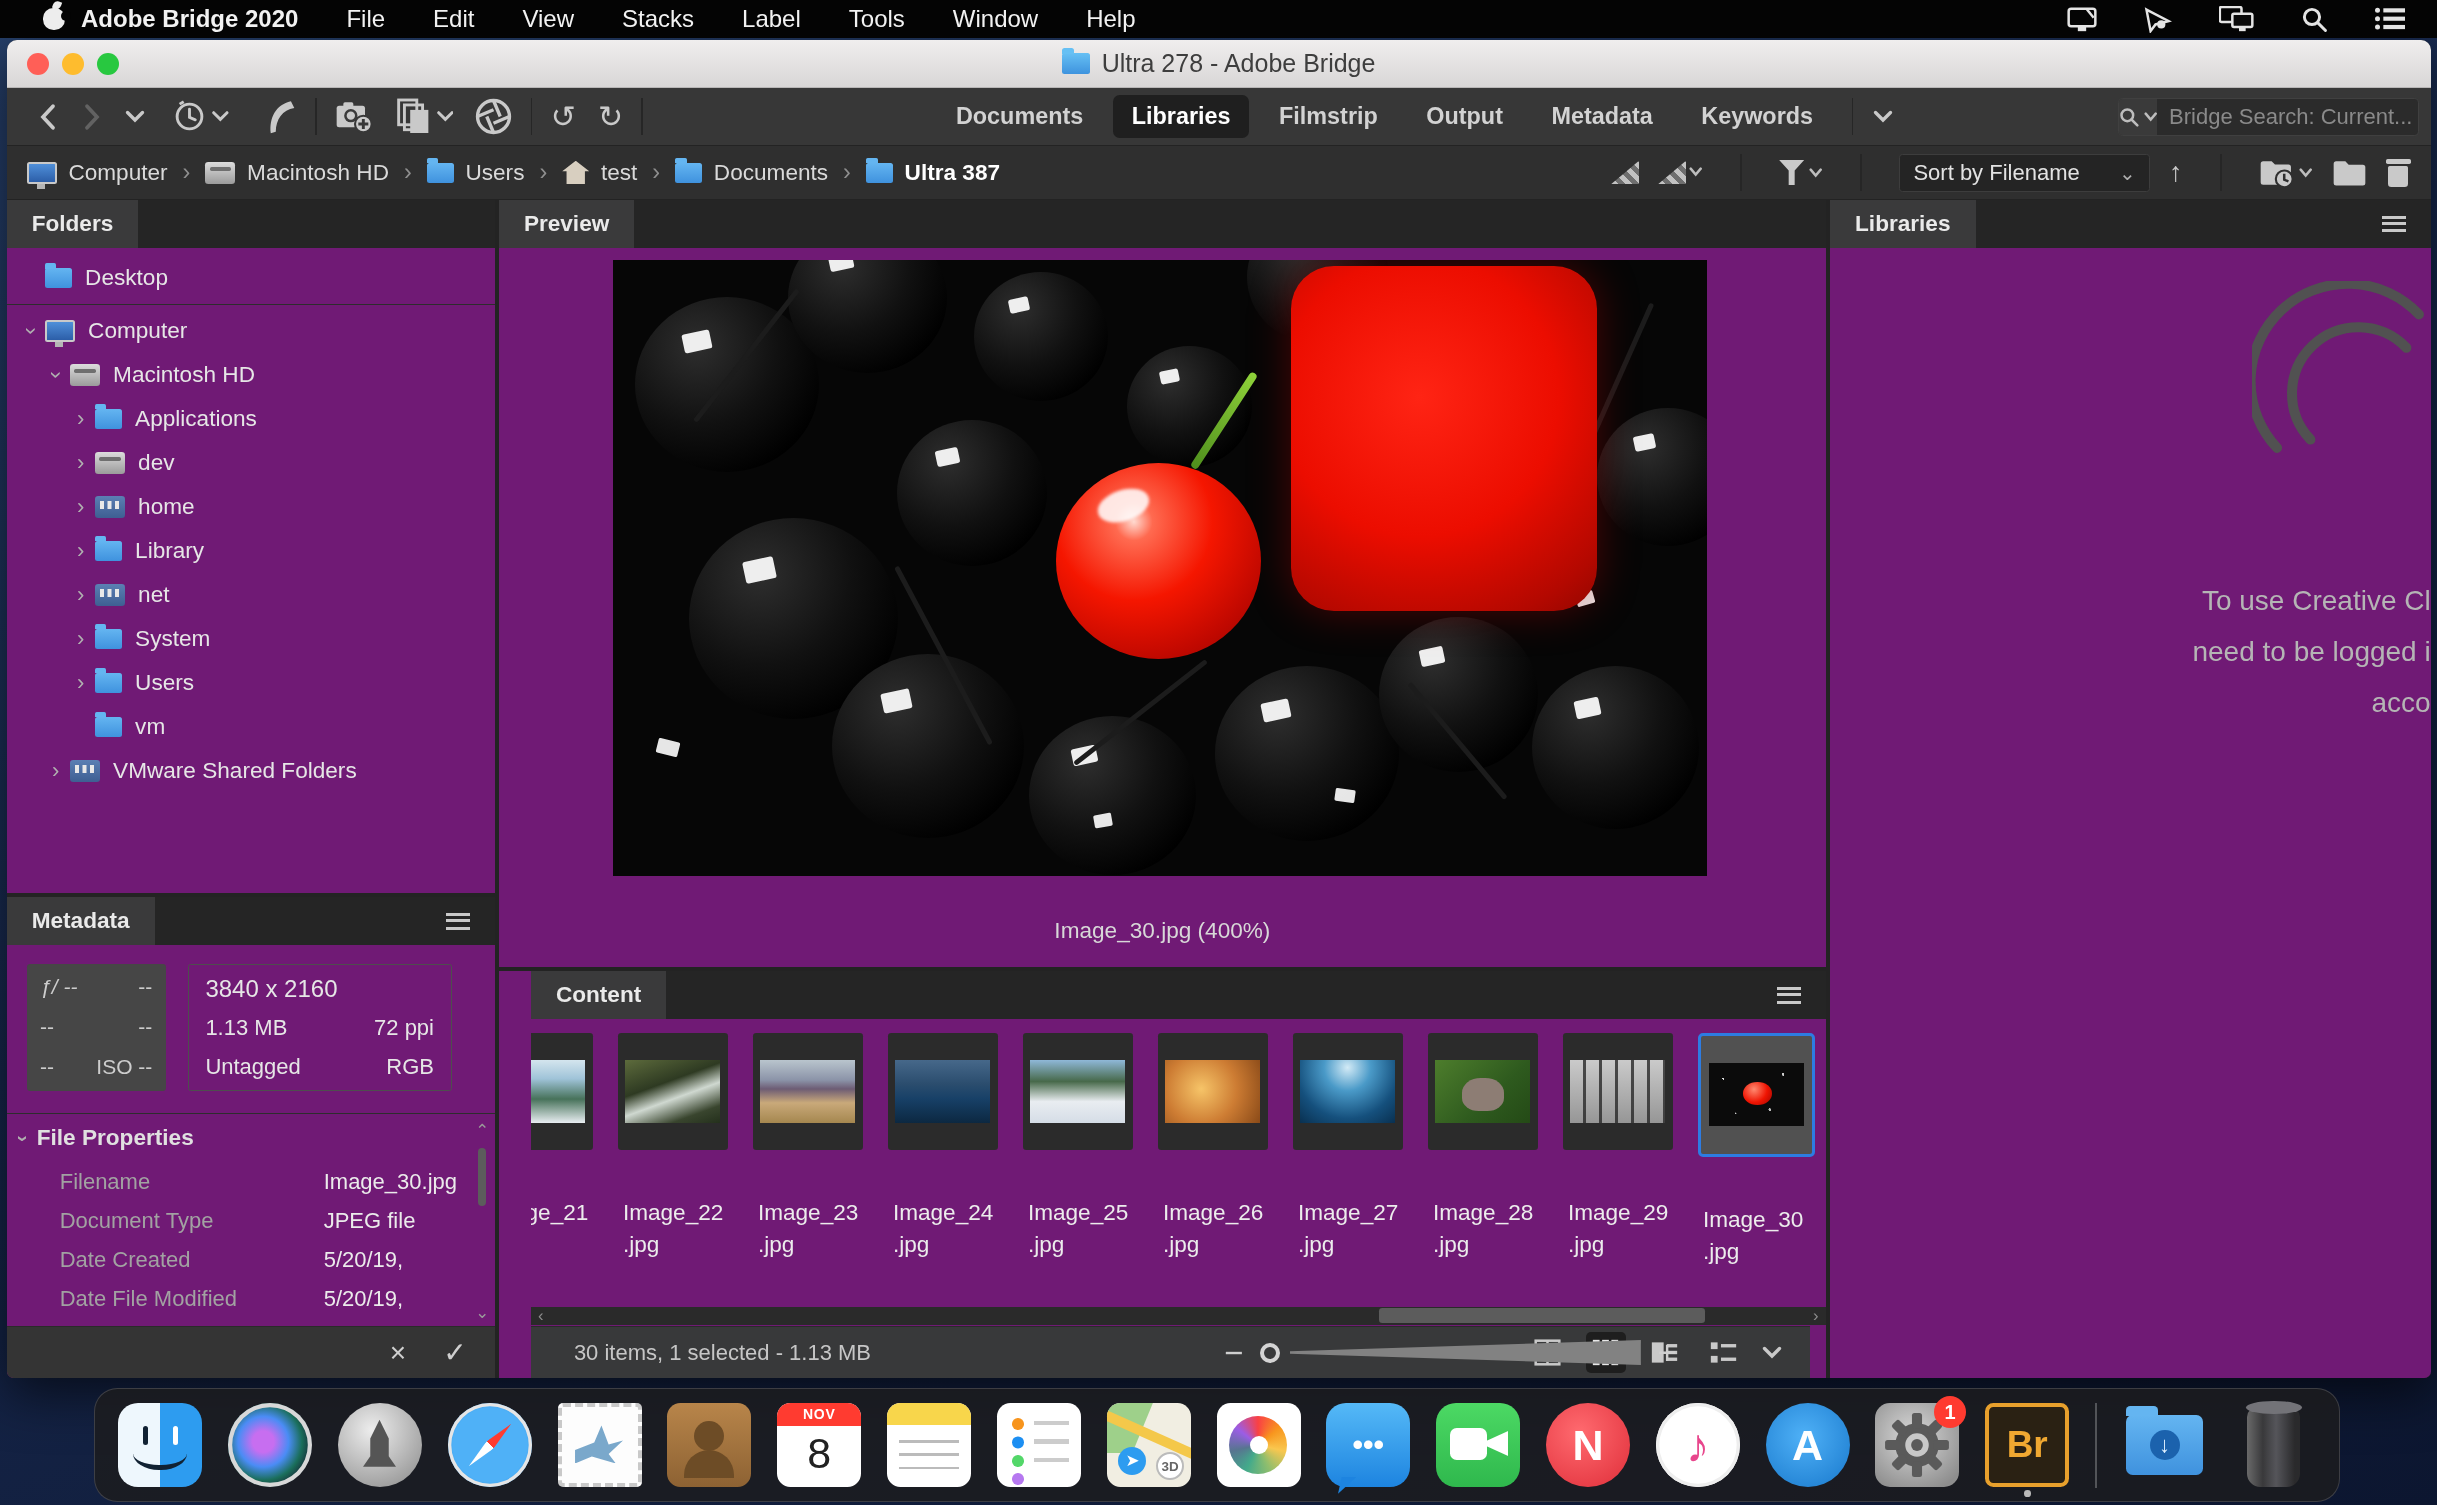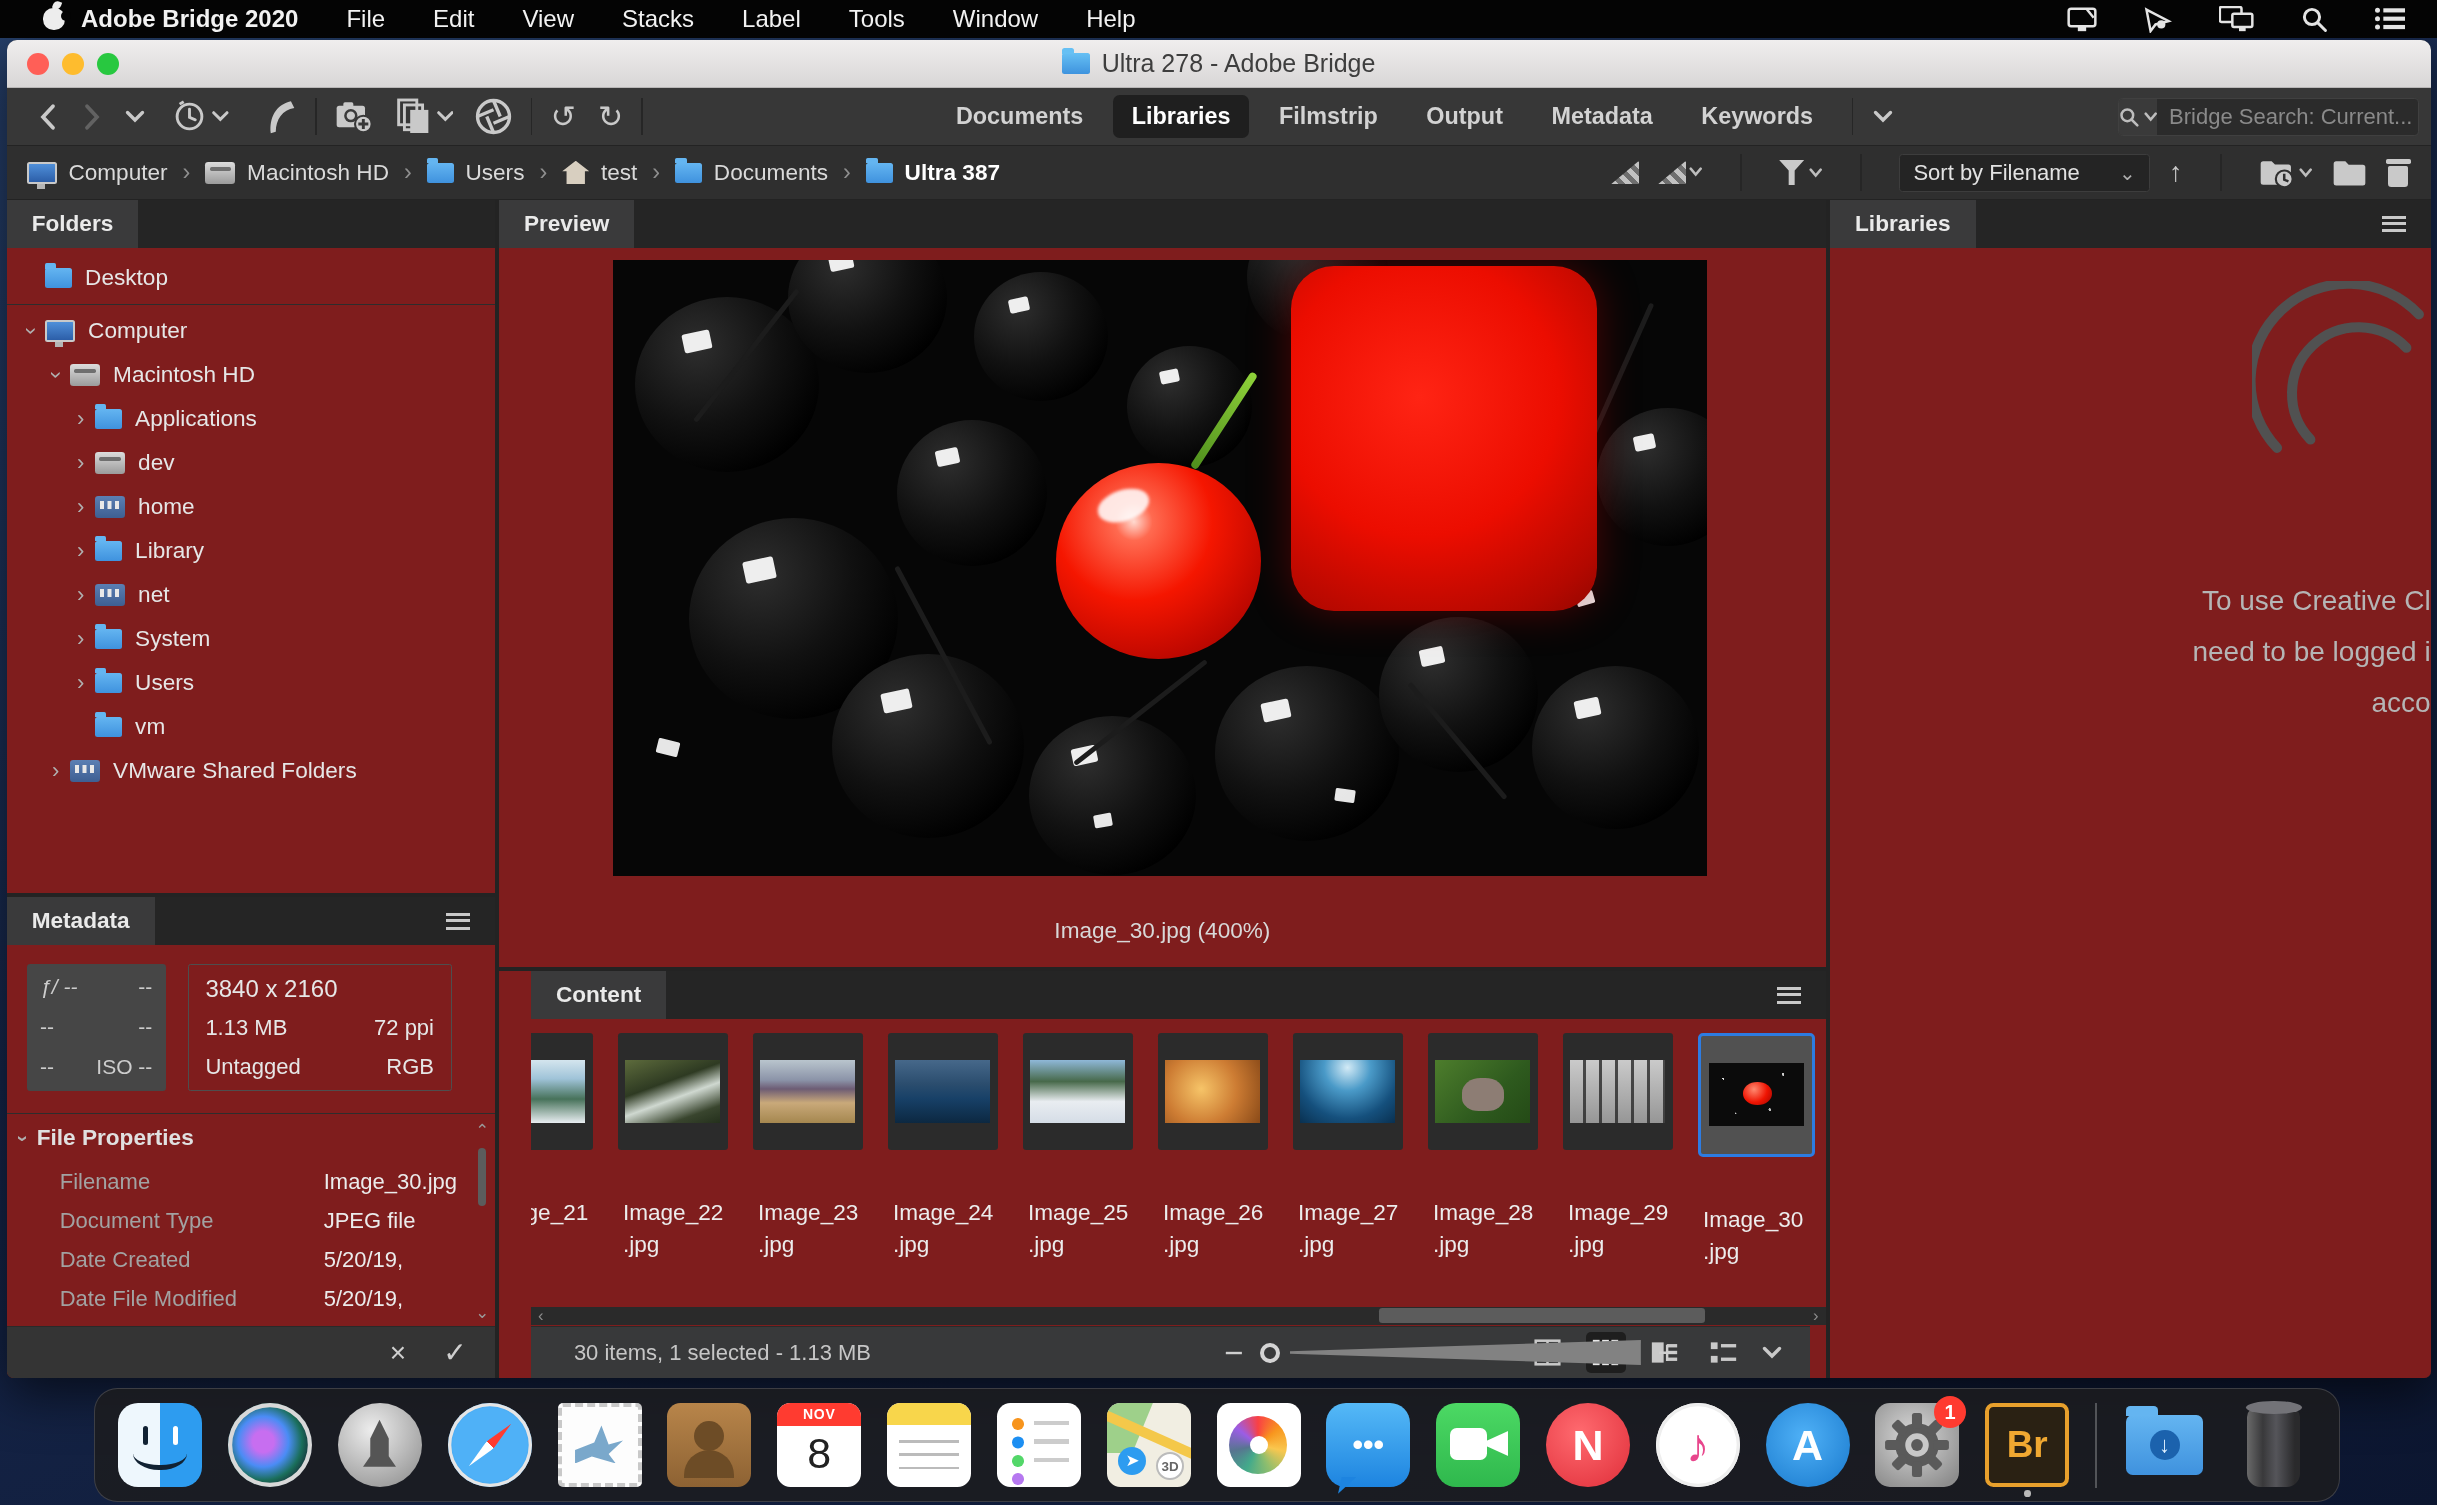--- a/index.html
+++ b/index.html
@@ -83,21 +83,21 @@
   .trash-ic { width:25px; height:28px; position:relative; }
   .trash-ic .lid { position:absolute; top:0; left:0; right:0; height:5px; background:#c9c9c9; border-radius:1.7px; }
   .trash-ic .can { position:absolute; top:7.5px; left:2.5px; right:2.5px; bottom:0; background:#c9c9c9; border-radius:1.7px 1.7px 3.3px 3.3px; }
 
   
   .main { flex:1; display:flex; background:#232323; gap:4.2px; min-height:0; }
   .col { display:flex; flex-direction:column; gap:4.2px; min-height:0; }
   .col-left { width:488px; }
   .col-center { width:1327px; }
   .col-right { flex:1; }
-  .panel { background:#7f1d1d; display:flex; flex-direction:column; min-height:0; overflow:hidden; }
+  .panel { background:#701a75; display:flex; flex-direction:column; min-height:0; overflow:hidden; }
   .phead { height:48px; background:#252525; display:flex; align-items:center; flex:none; }
   .ptab { height:100%; display:flex; align-items:center; padding:0 25px; background:#3a3a3b;
     color:#eaeaea; font-size:22.6px; font-weight:bold; }
   .phead .hamburger { margin-left:auto; margin-right:25px; }
 
   
   .p-folders { height:693px; flex:none; }
   .tree { padding-top:8.4px; font-size:22.6px; color:#e6e6e6; }
   .trow { height:44px; display:flex; align-items:center; }
   .trow .chev { width:28px; text-align:center; color:#b0b0b0; font-size:22px; flex:none; }

